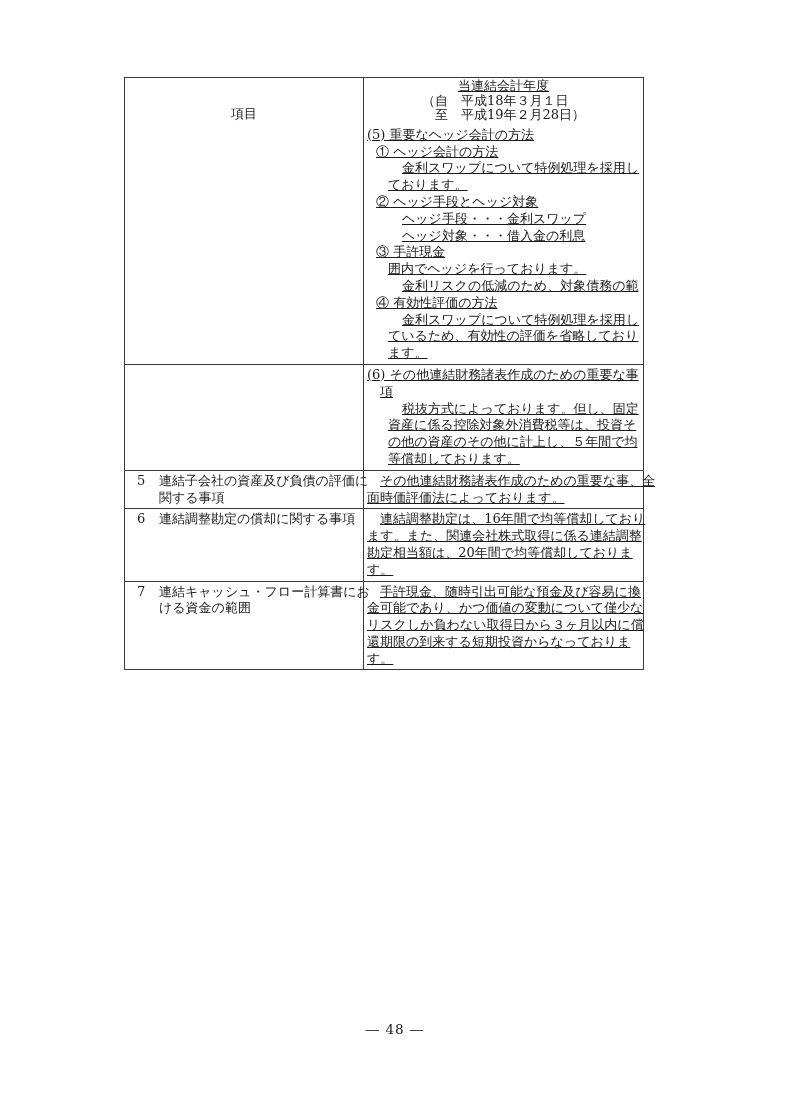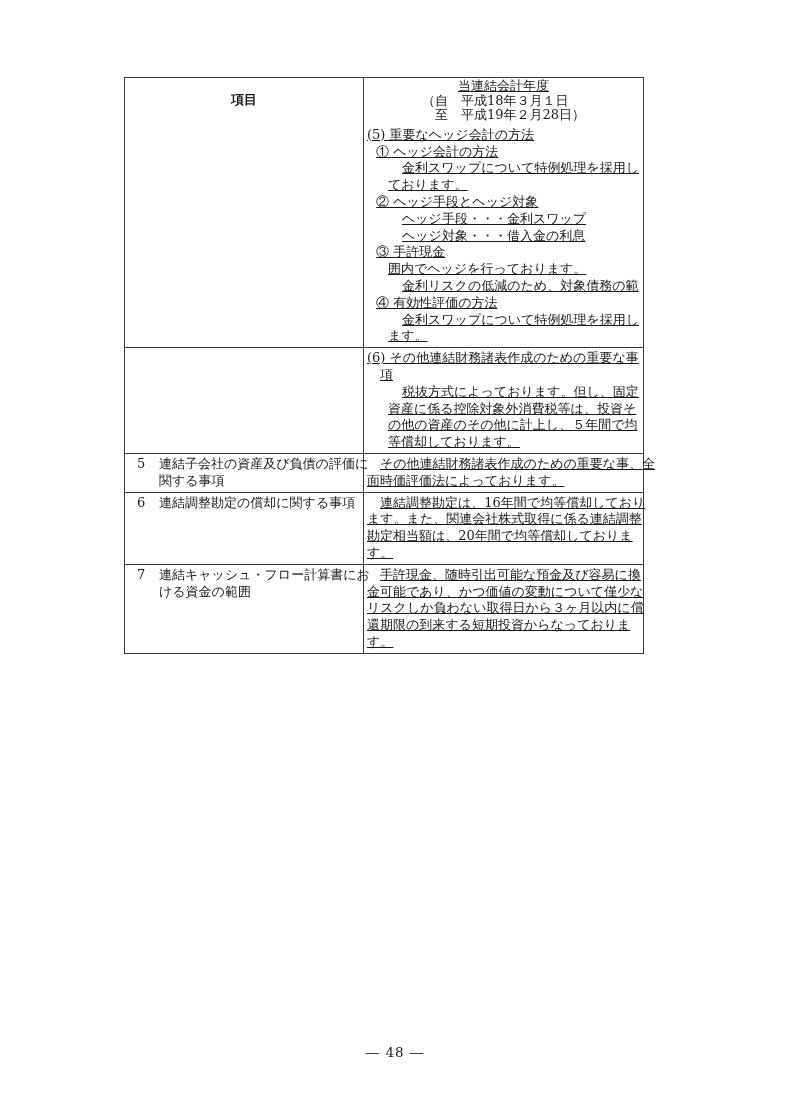--- a/index.html
+++ b/index.html
@@ -28,38 +28,38 @@
   .cell-item {
     flex: 0 0 239px;
     width: 239px;
     border-right: 1.6px solid #3a3a3a;
     display: flex;
     align-items: flex-start;
   }
   .cell-content { flex: 1; min-width: 0; text-decoration: underline; }
   
   .hrow .cell { padding-top: 1px; padding-bottom: 2px; }
-  .hcell-item { align-items: center; justify-content: center; font-weight: bold; }
+  .hcell-item { align-items: flex-end; justify-content: center; }
   .hcell-period { text-align: center; line-height: 14.6px; }
   .h-title { text-align: center; }
   .h-dates { display: inline-block; text-align: left; }
   .h-to { padding-left: 1em; }
   
   .cline { white-space: nowrap; }
   .ind0 { padding-left: 3px; }
   .ind1 { padding-left: 12px; }
   .ind2 { padding-left: 24px; }
   .ind3 { padding-left: 38px; }
   .ind4 { padding-left: 16px; }
   .rno { flex: 0 0 22px; padding-left: 12px; }
   .ilines { flex: 1; min-width: 0; }
   .footer {
     position: absolute;
     left: 0;
-    top: 1044px;
+    top: 1021px;
     width: 100%;
     text-align: center;
     font-size: 13.5px;
     letter-spacing: 1px;
   }
 </style>
 </head>
 <body>
 
 <div class="page">
@@ -86,20 +86,21 @@
             <div class="cline ind3">金利スワップについて特例処理を採用し</div>
             <div class="cline ind2">ております。</div>
             <div class="cline ind1">② ヘッジ手段とヘッジ対象</div>
             <div class="cline ind3">ヘッジ手段・・・金利スワップ</div>
             <div class="cline ind3">ヘッジ対象・・・借入金の利息</div>
             <div class="cline ind1">③ 手許現金</div>
             <div class="cline ind2">囲内でヘッジを行っております。</div>
             <div class="cline ind3">金利リスクの低減のため、対象債務の範</div>
             <div class="cline ind1">④ 有効性評価の方法</div>
             <div class="cline ind3">金利スワップについて特例処理を採用し</div>
+            <div class="cline ind2">ているため、有効性の評価を省略しており</div>
             <div class="cline ind2">ます。</div>
           </div>
         </div>
         <div class="trow">
           <div class="cell cell-item"></div>
           <div class="cell cell-content">
             <div class="cline ind0">(6) その他連結財務諸表作成のための重要な事</div>
             <div class="cline ind4">項</div>
             <div class="cline ind3">税抜方式によっております。但し、固定</div>
             <div class="cline ind2">資産に係る控除対象外消費税等は、投資そ</div>

